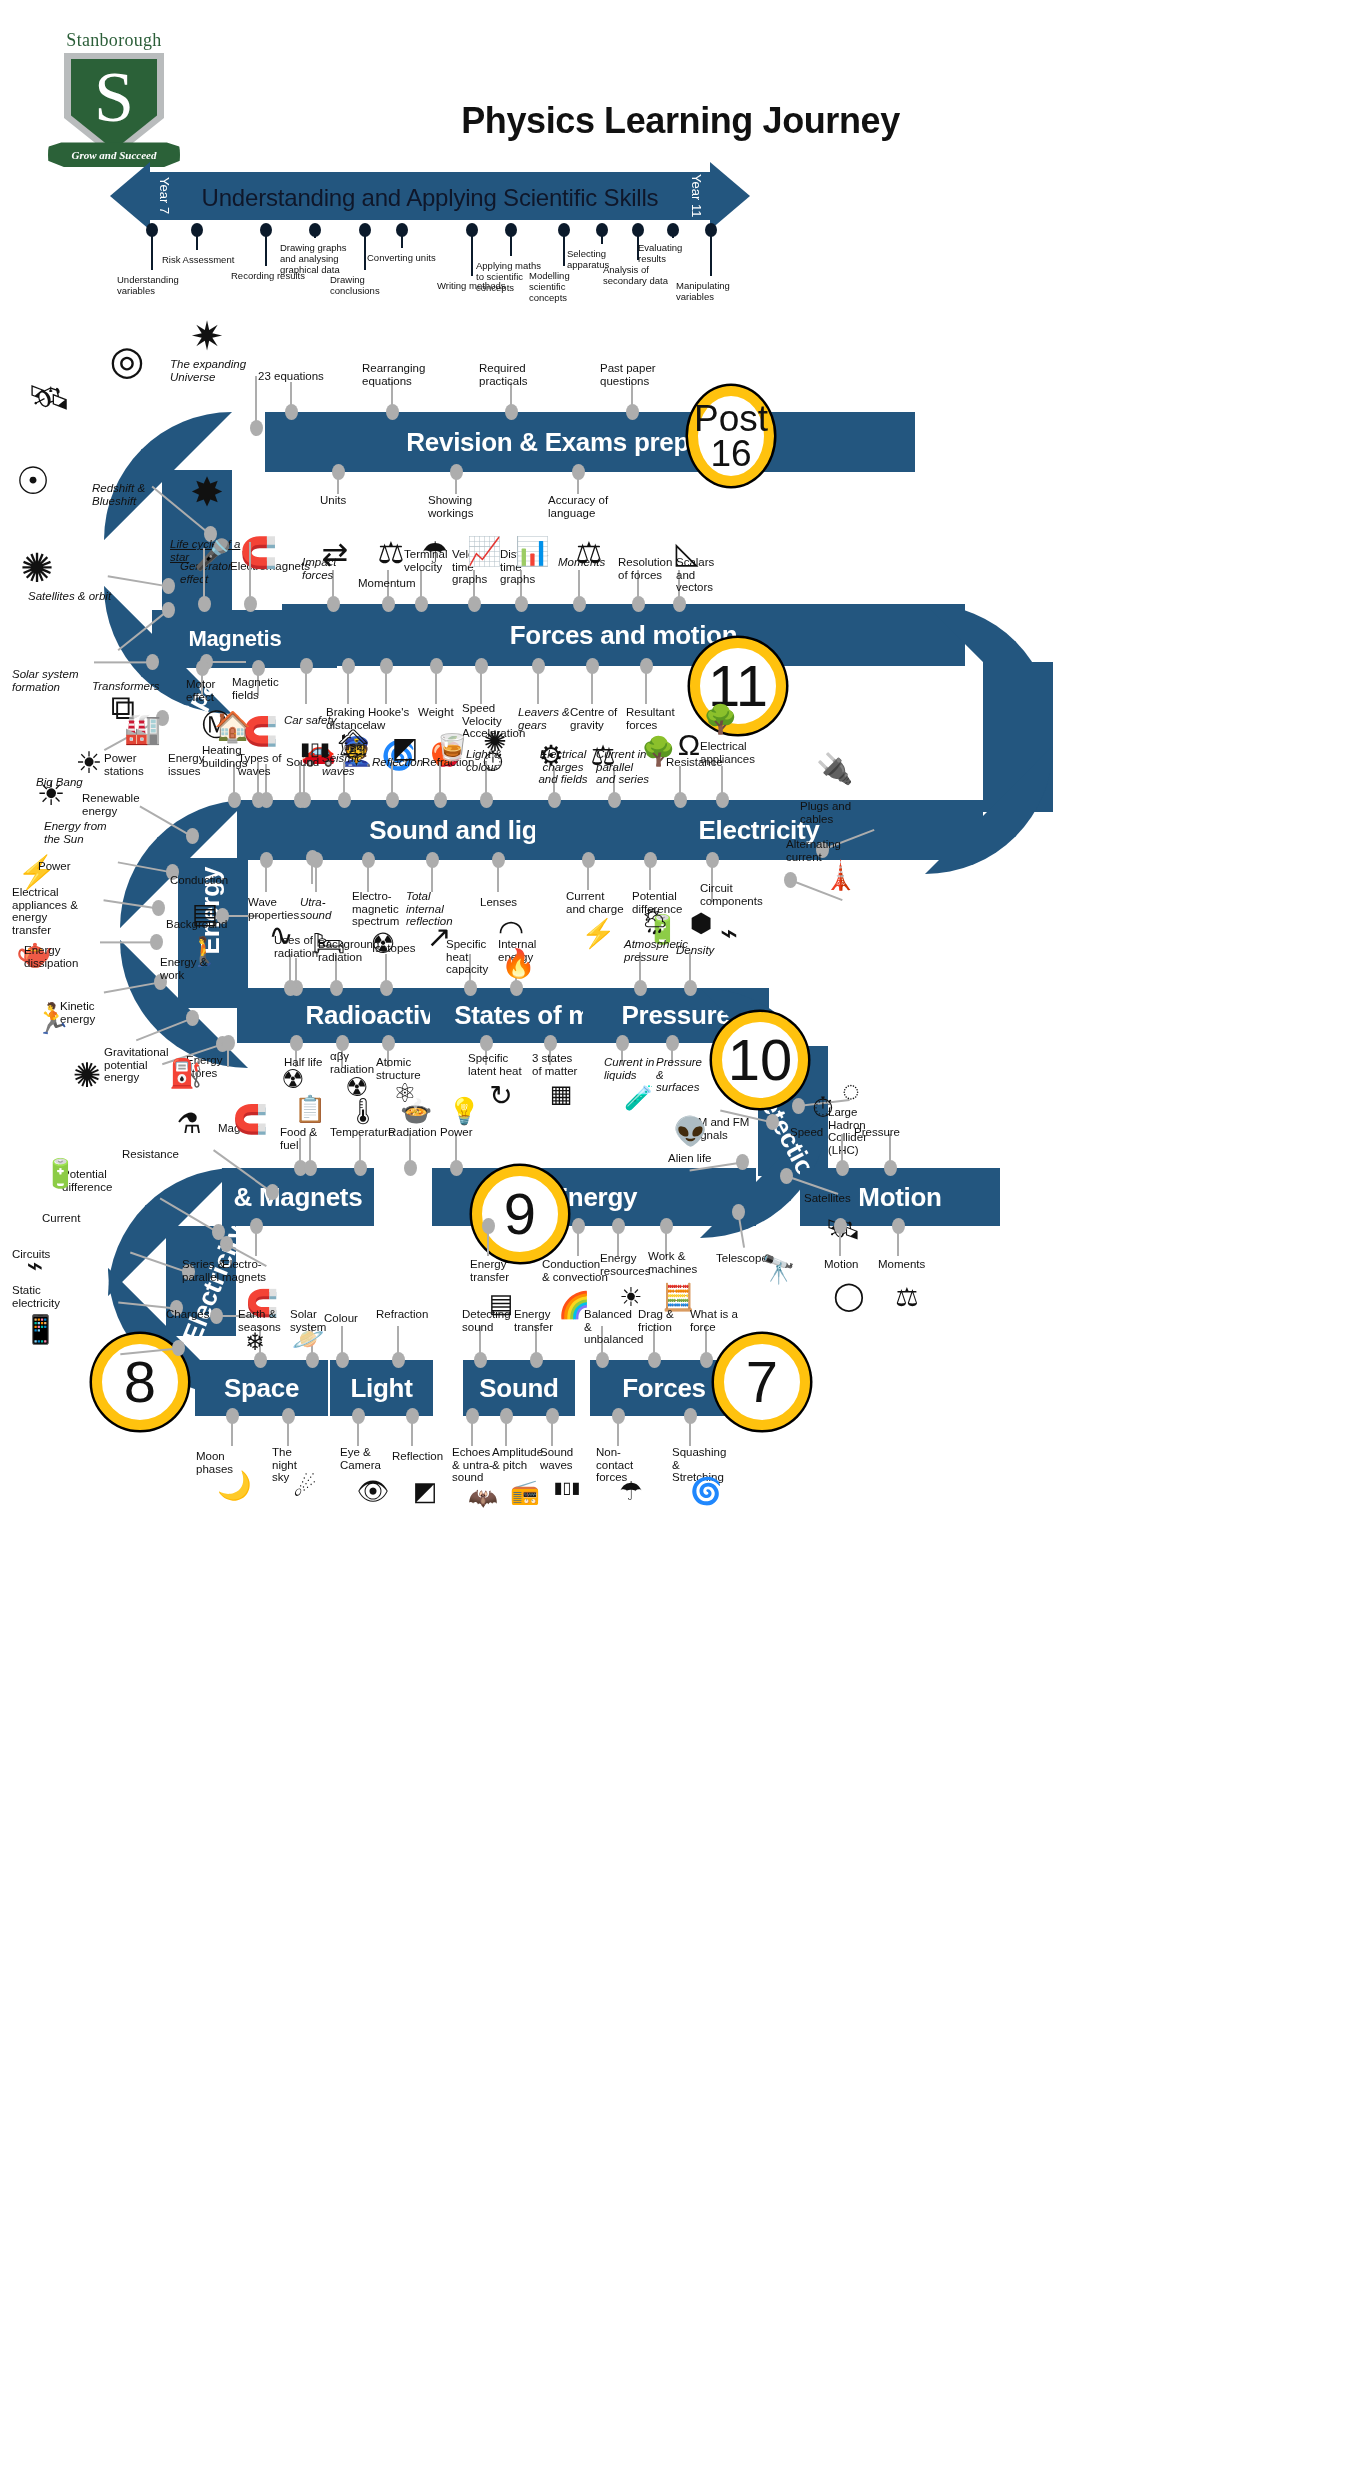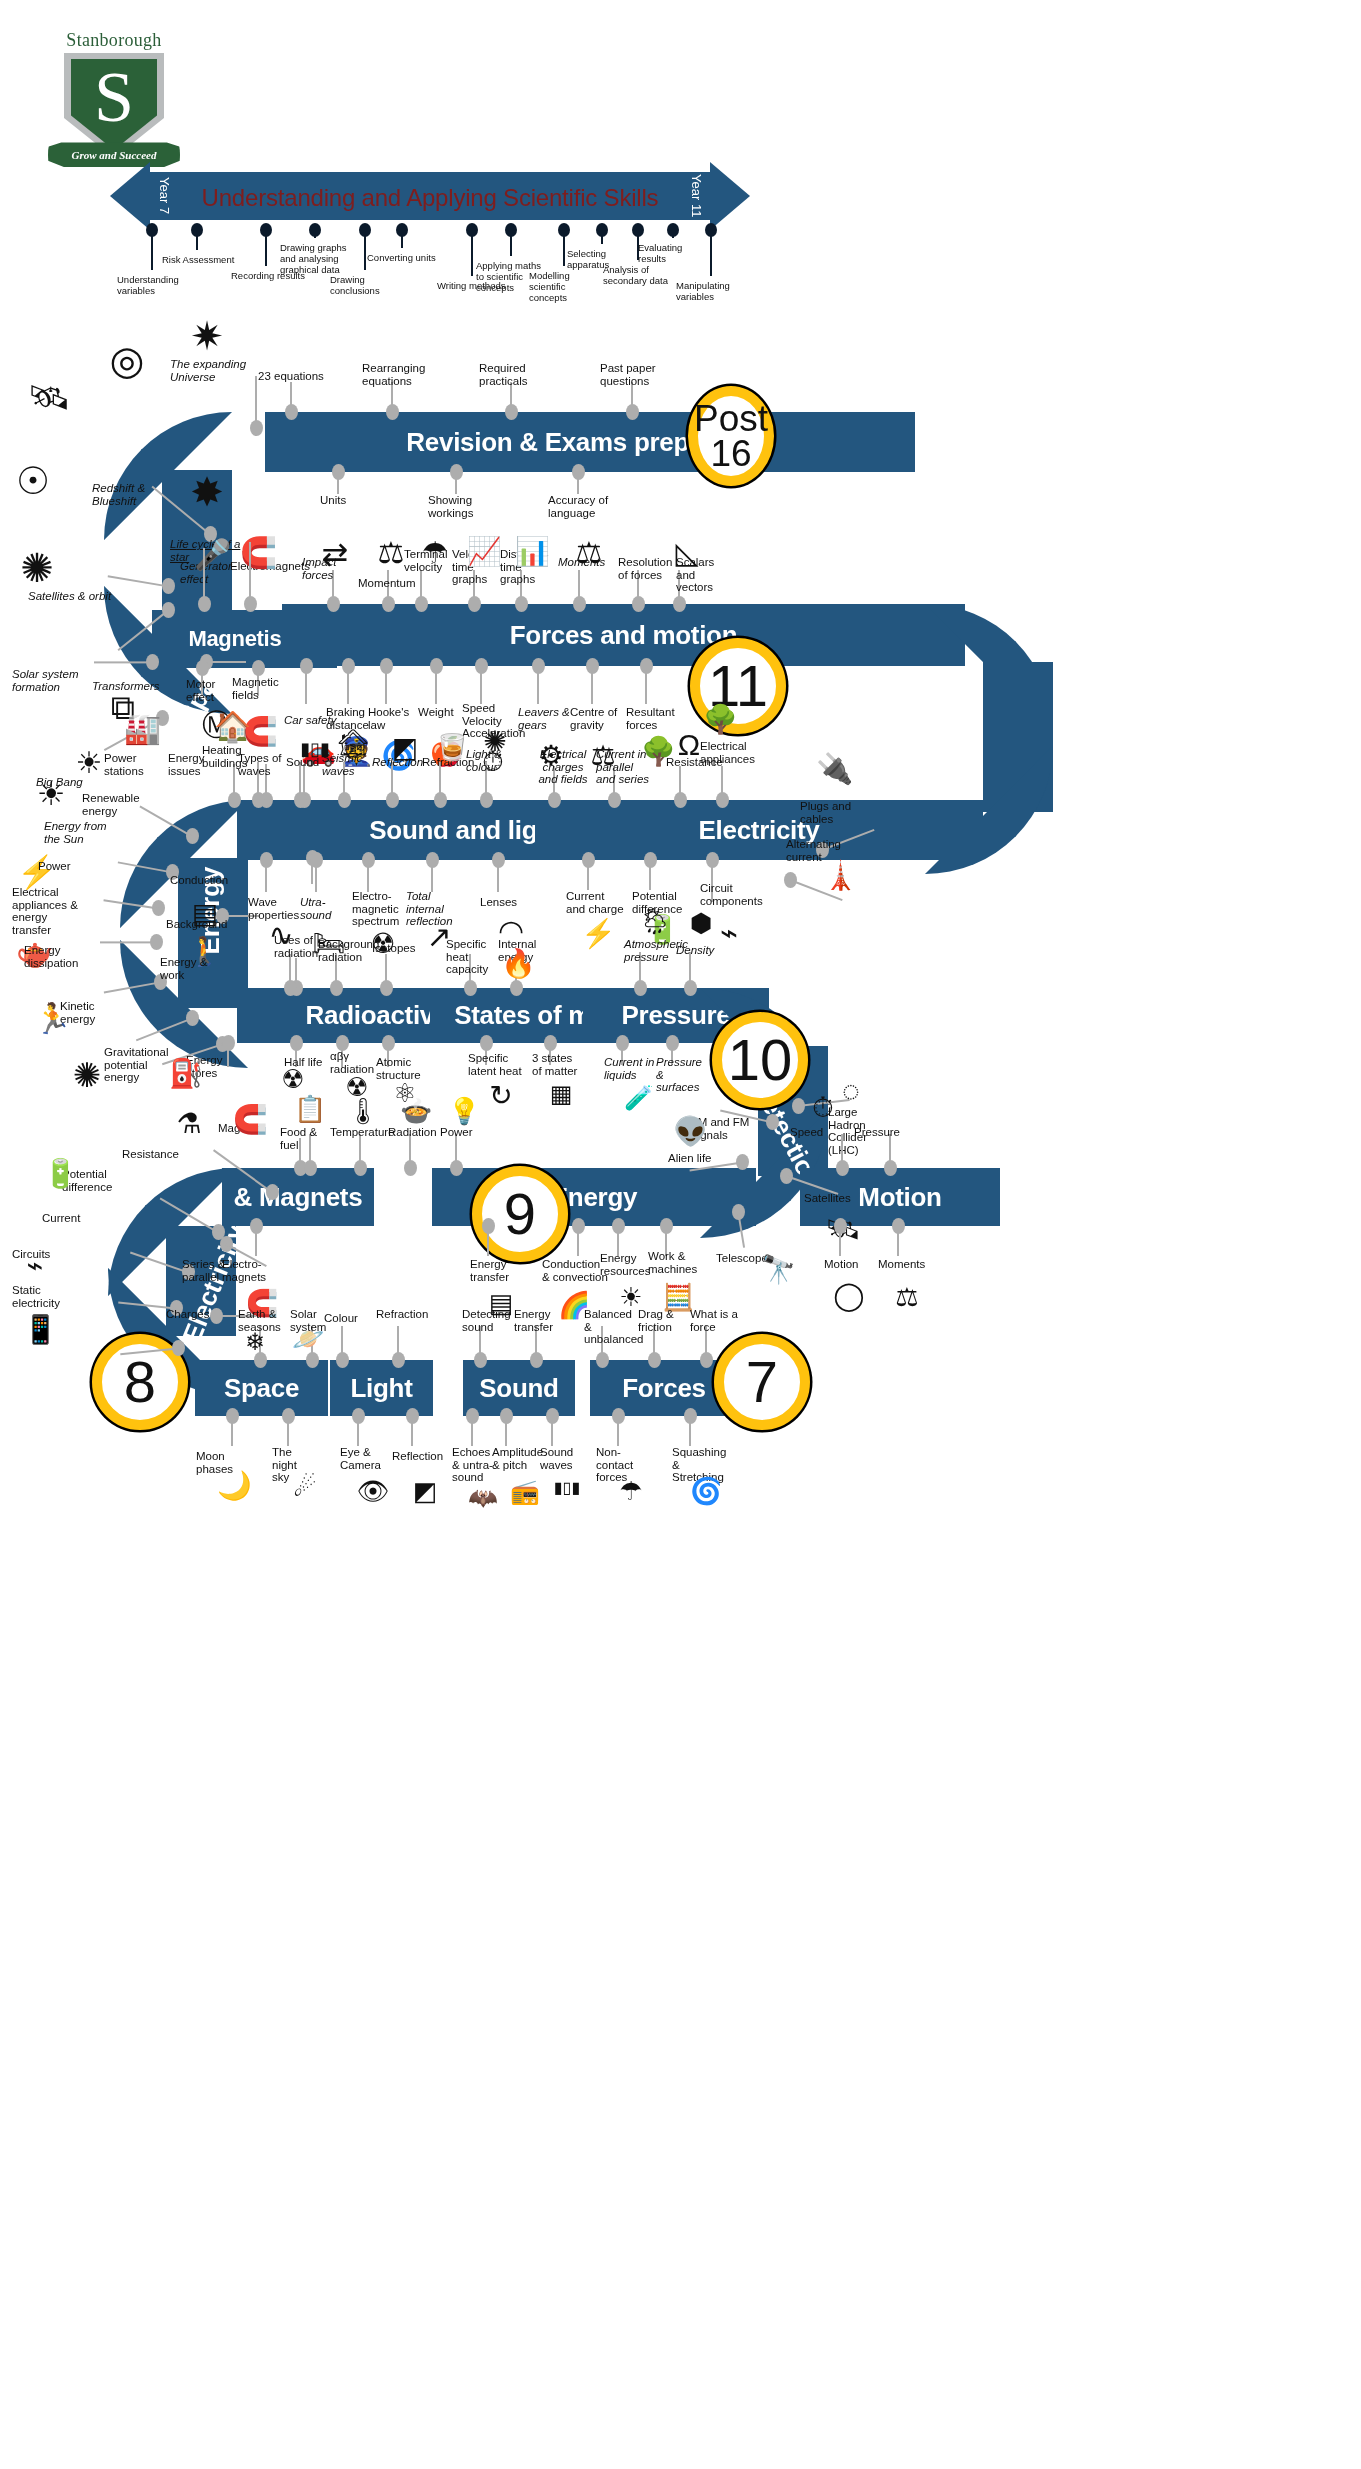--- a/index.html
+++ b/index.html
@@ -61,21 +61,21 @@
   .arrow-head.right { right:0; clip-path: polygon(0 0,0 100%,100% 50%); }
   .yr-vert {
     position:absolute; top:10px; width:48px; height:48px;
     color:#fff; font-size:13px; display:flex; align-items:center; justify-content:center;
     writing-mode:vertical-rl;
   }
   .yr-vert.l { left:30px; }
   .yr-vert.r { right:30px; }
   #skills-title {
     position:absolute; left:0; right:0; top:22px; text-align:center;
-    color:#7f1d1d; font-size:24px; letter-spacing:-.2px;
+    color:#0f172a; font-size:24px; letter-spacing:-.2px;
   }
   
   .skill { position:absolute; width:70px; }
   .skill .stem { position:absolute; left:34px; top:0; width:2px; background:#0b1a2b; }
   .skill .dot  { position:absolute; left:29px; top:-5px; width:12px; height:14px;
                  background:#0b1a2b; border-radius:50%; }
   .skill .txt  { position:absolute; left:0; width:74px; font-size:9.5px; line-height:11px;
                  text-align:left; }
 
   
@@ -134,20 +134,21 @@
     <div class="shield-wrap">
       <div class="shield-outer"></div>
       <div class="shield-inner"></div>
       <div class="shield-s">S</div>
     </div>
     <div class="ribbon">
       <span>Grow and Succeed</span>
     </div>
   </div>
 
+  <div id="page-title">Physics Learning Journey</div>
 
   <div id="skills-band">
     <div class="arrow-head left"></div>
     <div class="arrow-head right"></div>
     <div class="arrow-body"></div>
     <div class="yr-vert l">Year 7</div>
     <div class="yr-vert r">Year 11</div>
     <div id="skills-title">Understanding and Applying Scientific Skills</div>
   </div>
   <div id="skill-pins">

